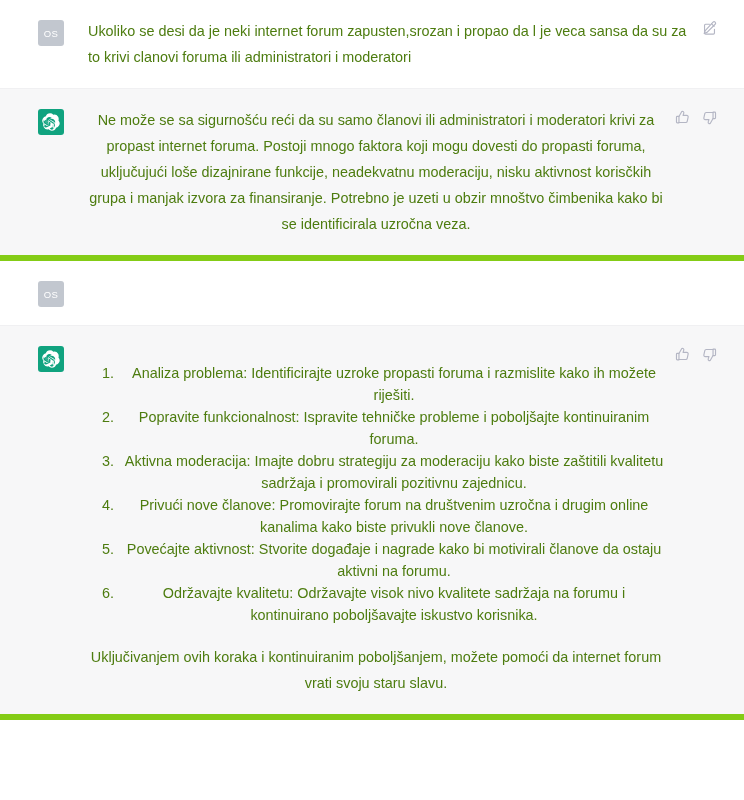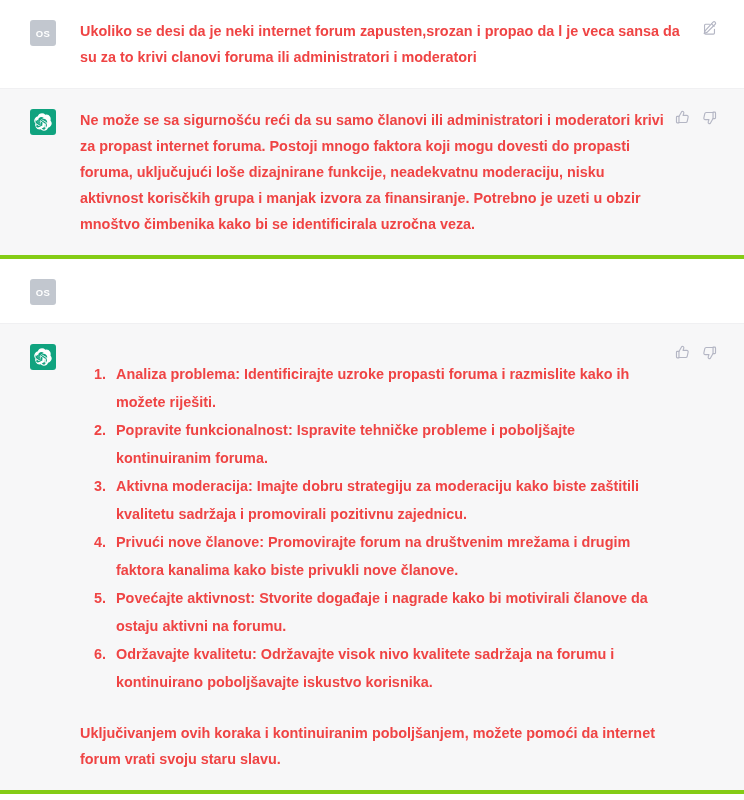--- a/index.html
+++ b/index.html
@@ -17,31 +17,31 @@
     -webkit-font-smoothing: antialiased;
   }
 
   .chat {
     width: 744px;
   }
 
   .msg-row {
     width: 100%;
     display: flex;
-    padding: 18px 0 18px 8px;
+    padding: 18px 0 18px 16px;
     position: relative;
-    font-weight: bold;
   }
   .msg-row.user {
     background: #ffffff;
     border-bottom: 1px solid #f0f0f2;
   }
   .msg-row.assistant {
     background: #f7f7f8;
-    border-bottom: 4px solid #84cc16;
+    border-bottom: 6px solid #84cc16;
+    text-align: center;
   }
 
   .msg-inner {
     display: flex;
     width: 744px;
     padding-left: 22px;
     padding-right: 18px;
     align-items: flex-start;
   }
 
@@ -71,39 +71,39 @@
     height: 18px;
     display: block;
   }
 
   .content {
     flex: 1 1 auto;
     padding-left: 24px;
     padding-right: 10px;
     font-size: 14.4px;
     line-height: 26px;
-    color: #ef4444;
+    color: #4d7c0f;
     min-width: 0;
   }
   .content p {
     margin: 0;
   }
 
   .content ol {
     margin: 18px 0 0 0;
     padding-left: 30px;
     list-style-position: outside;
   }
   .content ol li {
     margin: 0;
     padding-left: 6px;
-    line-height: 28px;
+    line-height: 22px;
   }
   .content ol + p {
-    margin-top: 24px;
+    margin-top: 18px;
   }
 
   .actions {
     flex: 0 0 auto;
     display: flex;
     align-items: flex-start;
     gap: 10px;
     margin-top: 2px;
     padding-right: 8px;
   }
@@ -194,21 +194,21 @@
       <div class="avatar assistant">
         <svg viewBox="0 0 41 41">
           <path fill="#ffffff" d="M37.532 16.87a9.963 9.963 0 0 0-.856-8.184 10.078 10.078 0 0 0-10.855-4.835A9.964 9.964 0 0 0 18.306.5a10.08 10.08 0 0 0-9.614 6.977 9.967 9.967 0 0 0-6.664 4.834 10.08 10.08 0 0 0 1.24 11.817 9.965 9.965 0 0 0 .856 8.185 10.079 10.079 0 0 0 10.855 4.835 9.963 9.963 0 0 0 7.516 3.35 10.078 10.078 0 0 0 9.617-6.981 9.967 9.967 0 0 0 6.663-4.834 10.079 10.079 0 0 0-1.243-11.813ZM22.498 37.886a7.474 7.474 0 0 1-4.799-1.735c.061-.33.145-.653.25-.968l5.62-3.245a.914.914 0 0 0 .462-.801v-7.923l2.374 1.371a.084.084 0 0 1 .46.065v6.562a7.504 7.504 0 0 1-7.503 7.49l3.556-.816Zm-16.1-6.881a7.475 7.475 0 0 1-.893-5.007c.06.036.162.099.236.141l5.62 3.246a.93.93 0 0 0 .928 0l6.86-3.961v2.742a.084.084 0 0 1-.34.073l-5.68 3.281a7.5 7.5 0 0 1-10.24-2.747l3.203 2.232Zm-1.48-12.267a7.469 7.469 0 0 1 3.9-3.284v6.683a.92.92 0 0 0 .465.802l6.859 3.96-2.376 1.371a.081.081 0 0 1-.79.007l-5.68-3.281a7.504 7.504 0 0 1-2.747-10.24l-.542 3.982Zm19.474 4.534-6.862-3.966 2.375-1.37a.082.082 0 0 1 .079-.007l5.68 3.28a7.496 7.496 0 0 1-1.157 13.525v-6.683a.913.913 0 0 0-.461-.799l.346-4.02v-.96Zm2.364-3.558a11.02 11.02 0 0 0-.236-.141l-5.62-3.245a.93.93 0 0 0-.928 0l-6.86 3.96V17.54a.083.083 0 0 1 .034-.072l5.68-3.278a7.5 7.5 0 0 1 11.138 7.766l-3.208-1.442Zm-14.861 4.89-2.375-1.372a.082.082 0 0 1-.046-.065v-6.561a7.5 7.5 0 0 1 12.296-5.756 6.49 6.49 0 0 0-.25.968l-5.62 3.245a.913.913 0 0 0-.462.8l-.014 7.92-3.53.82Zm1.29-2.78 3.056-1.766 3.057 1.765v3.53l-3.056 1.765-3.057-1.765v-3.53Z"></path>
         </svg>
       </div>
       <div class="content">
         <ol>
           <li>Analiza problema: Identificirajte uzroke propasti foruma i razmislite kako ih možete riješiti.</li>
           <li>Popravite funkcionalnost: Ispravite tehničke probleme i poboljšajte kontinuiranim foruma.</li>
           <li>Aktivna moderacija: Imajte dobru strategiju za moderaciju kako biste zaštitili kvalitetu sadržaja i promovirali pozitivnu zajednicu.</li>
-          <li>Privući nove članove: Promovirajte forum na društvenim mrežama i drugim faktora kanalima kako biste privukli nove članove.</li>
+          <li>Privući nove članove: Promovirajte forum na društvenim uzročna i drugim online kanalima kako biste privukli nove članove.</li>
           <li>Povećajte aktivnost: Stvorite događaje i nagrade kako bi motivirali članove da ostaju aktivni na forumu.</li>
           <li>Održavajte kvalitetu: Održavajte visok nivo kvalitete sadržaja na forumu i kontinuirano poboljšavajte iskustvo korisnika.</li>
         </ol>
         <p>Uključivanjem ovih koraka i kontinuiranim poboljšanjem, možete pomoći da internet forum vrati svoju staru slavu.</p>
       </div>
       <div class="actions">
         <button class="act-btn" aria-label="good response">
           <svg viewBox="0 0 24 24">
             <path d="M7 10.5v9H4.5a1 1 0 0 1-1-1v-7a1 1 0 0 1 1-1H7z"></path>
             <path d="M7 10.5l4-7a2 2 0 0 1 2.8 2.4L12.8 9H18a2 2 0 0 1 1.95 2.45l-1.3 6A2 2 0 0 1 16.7 19H7"></path>

